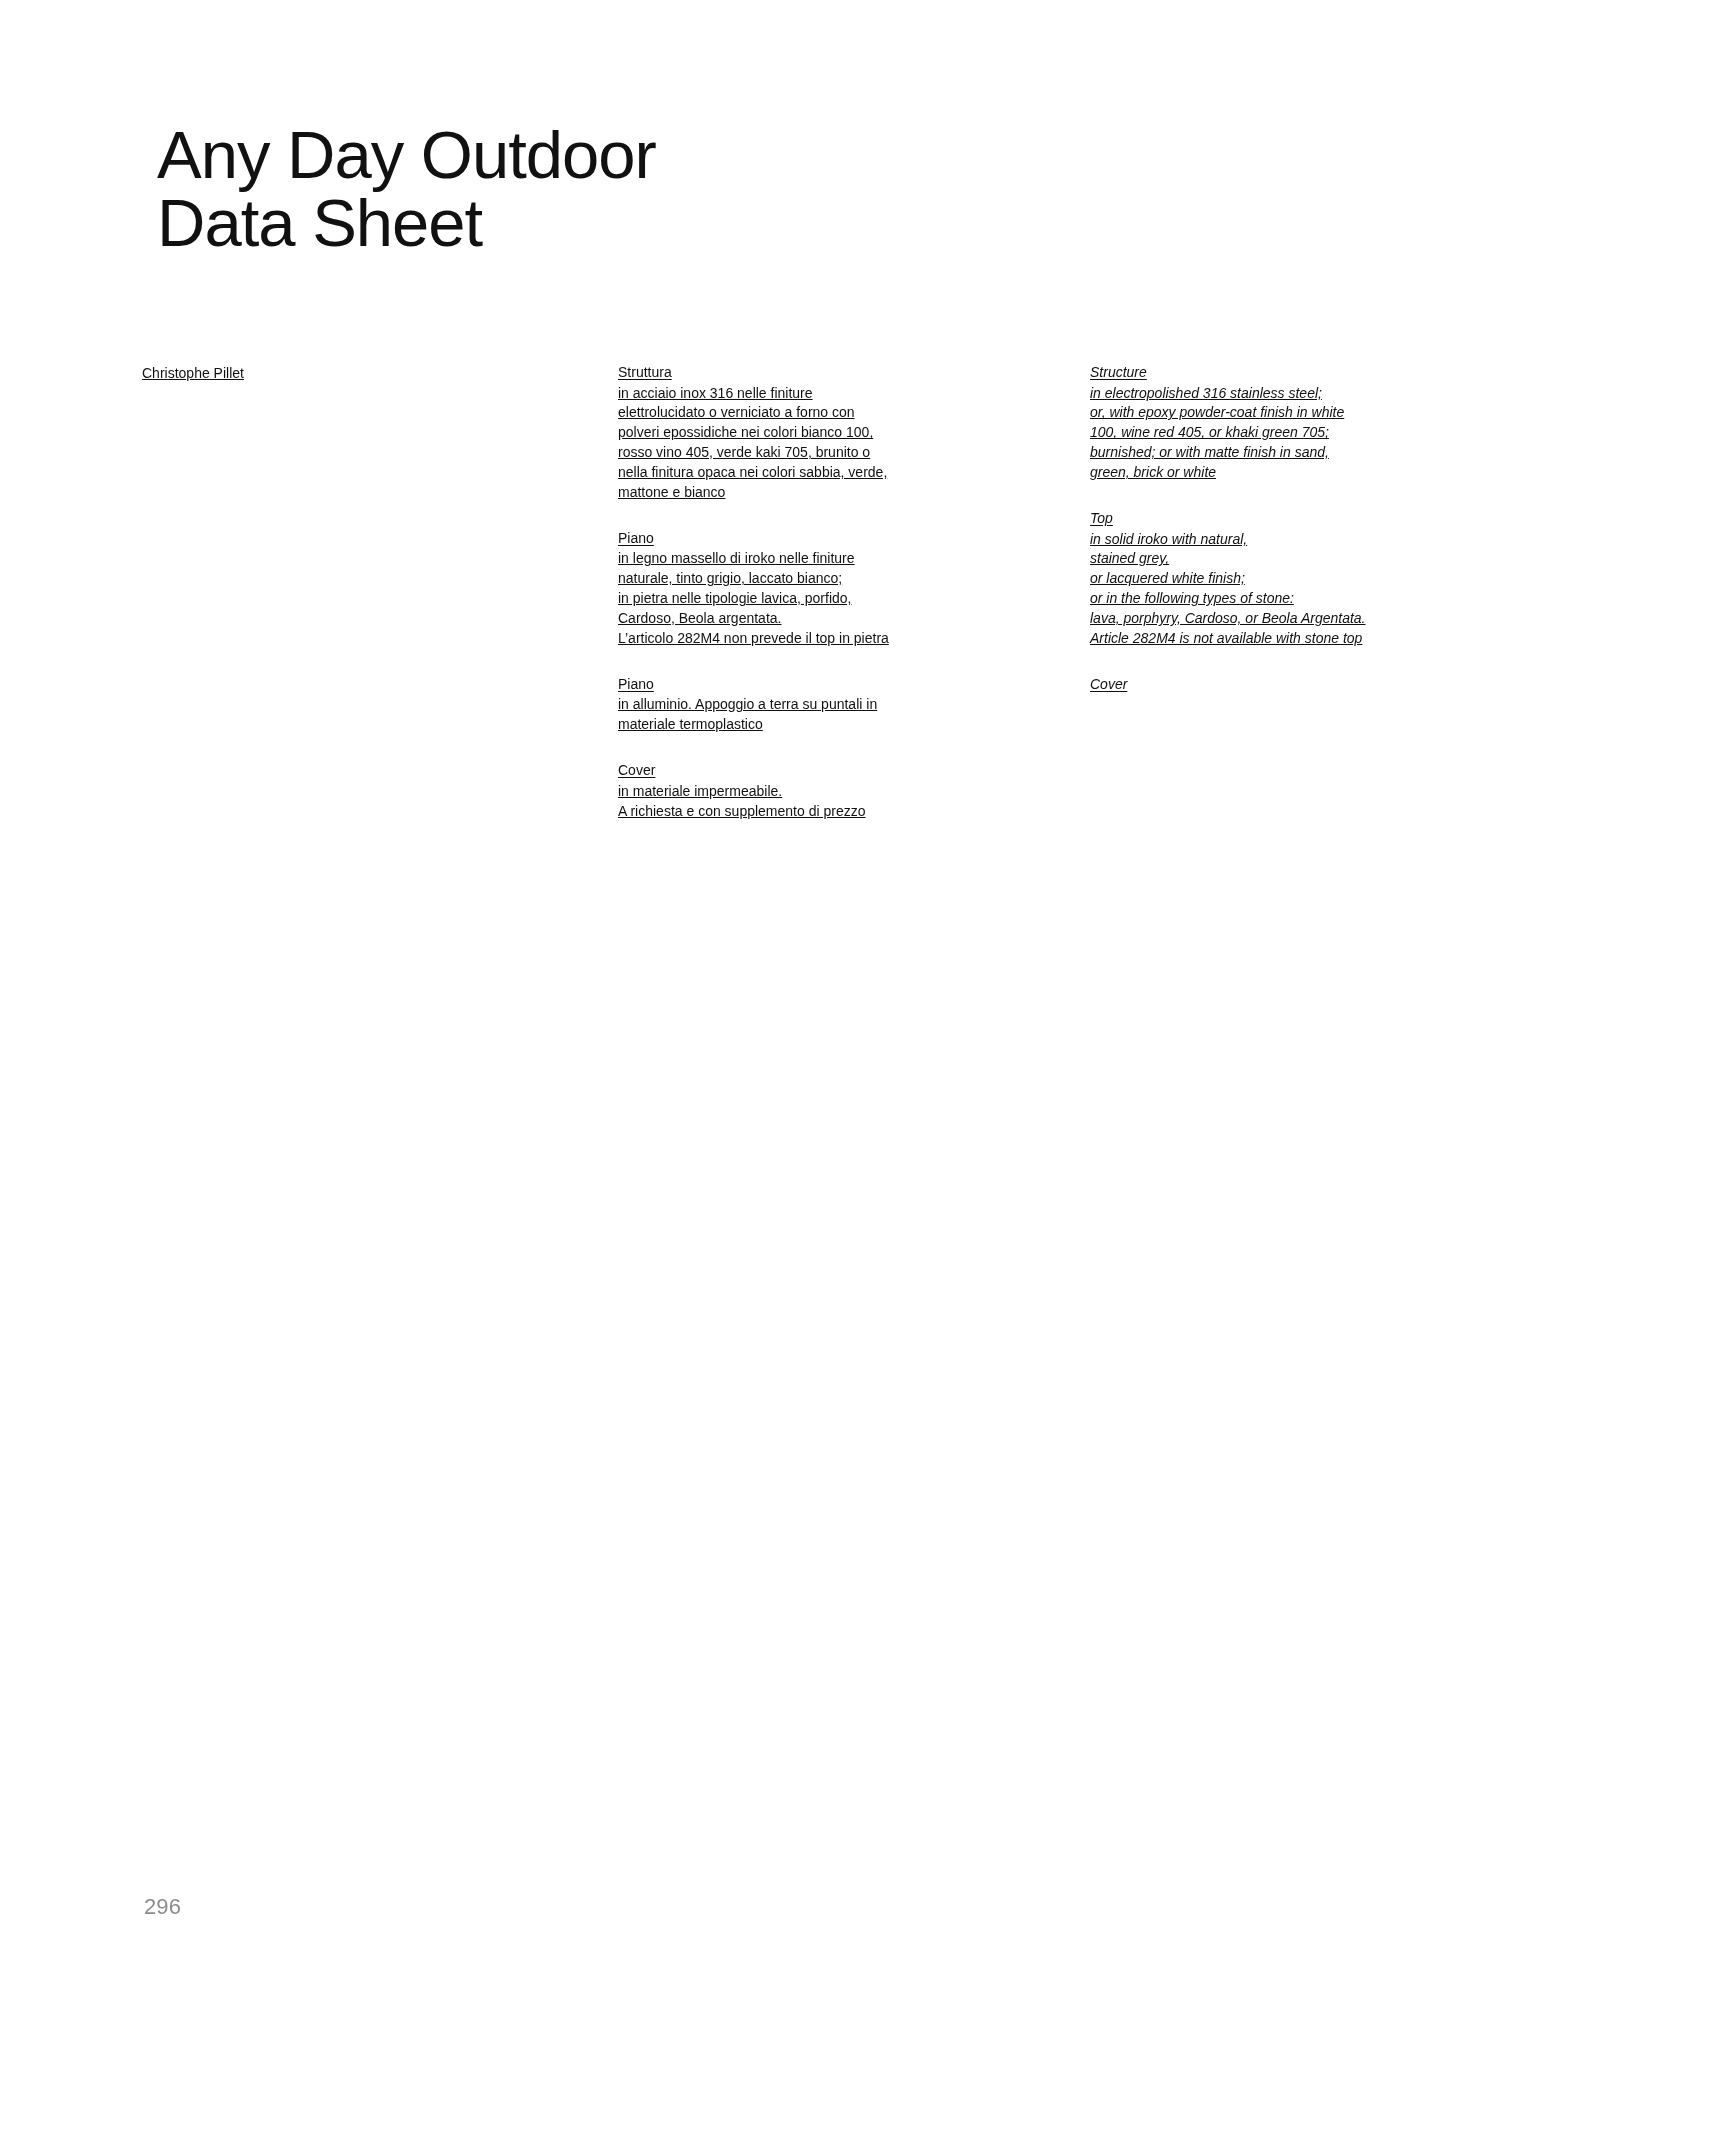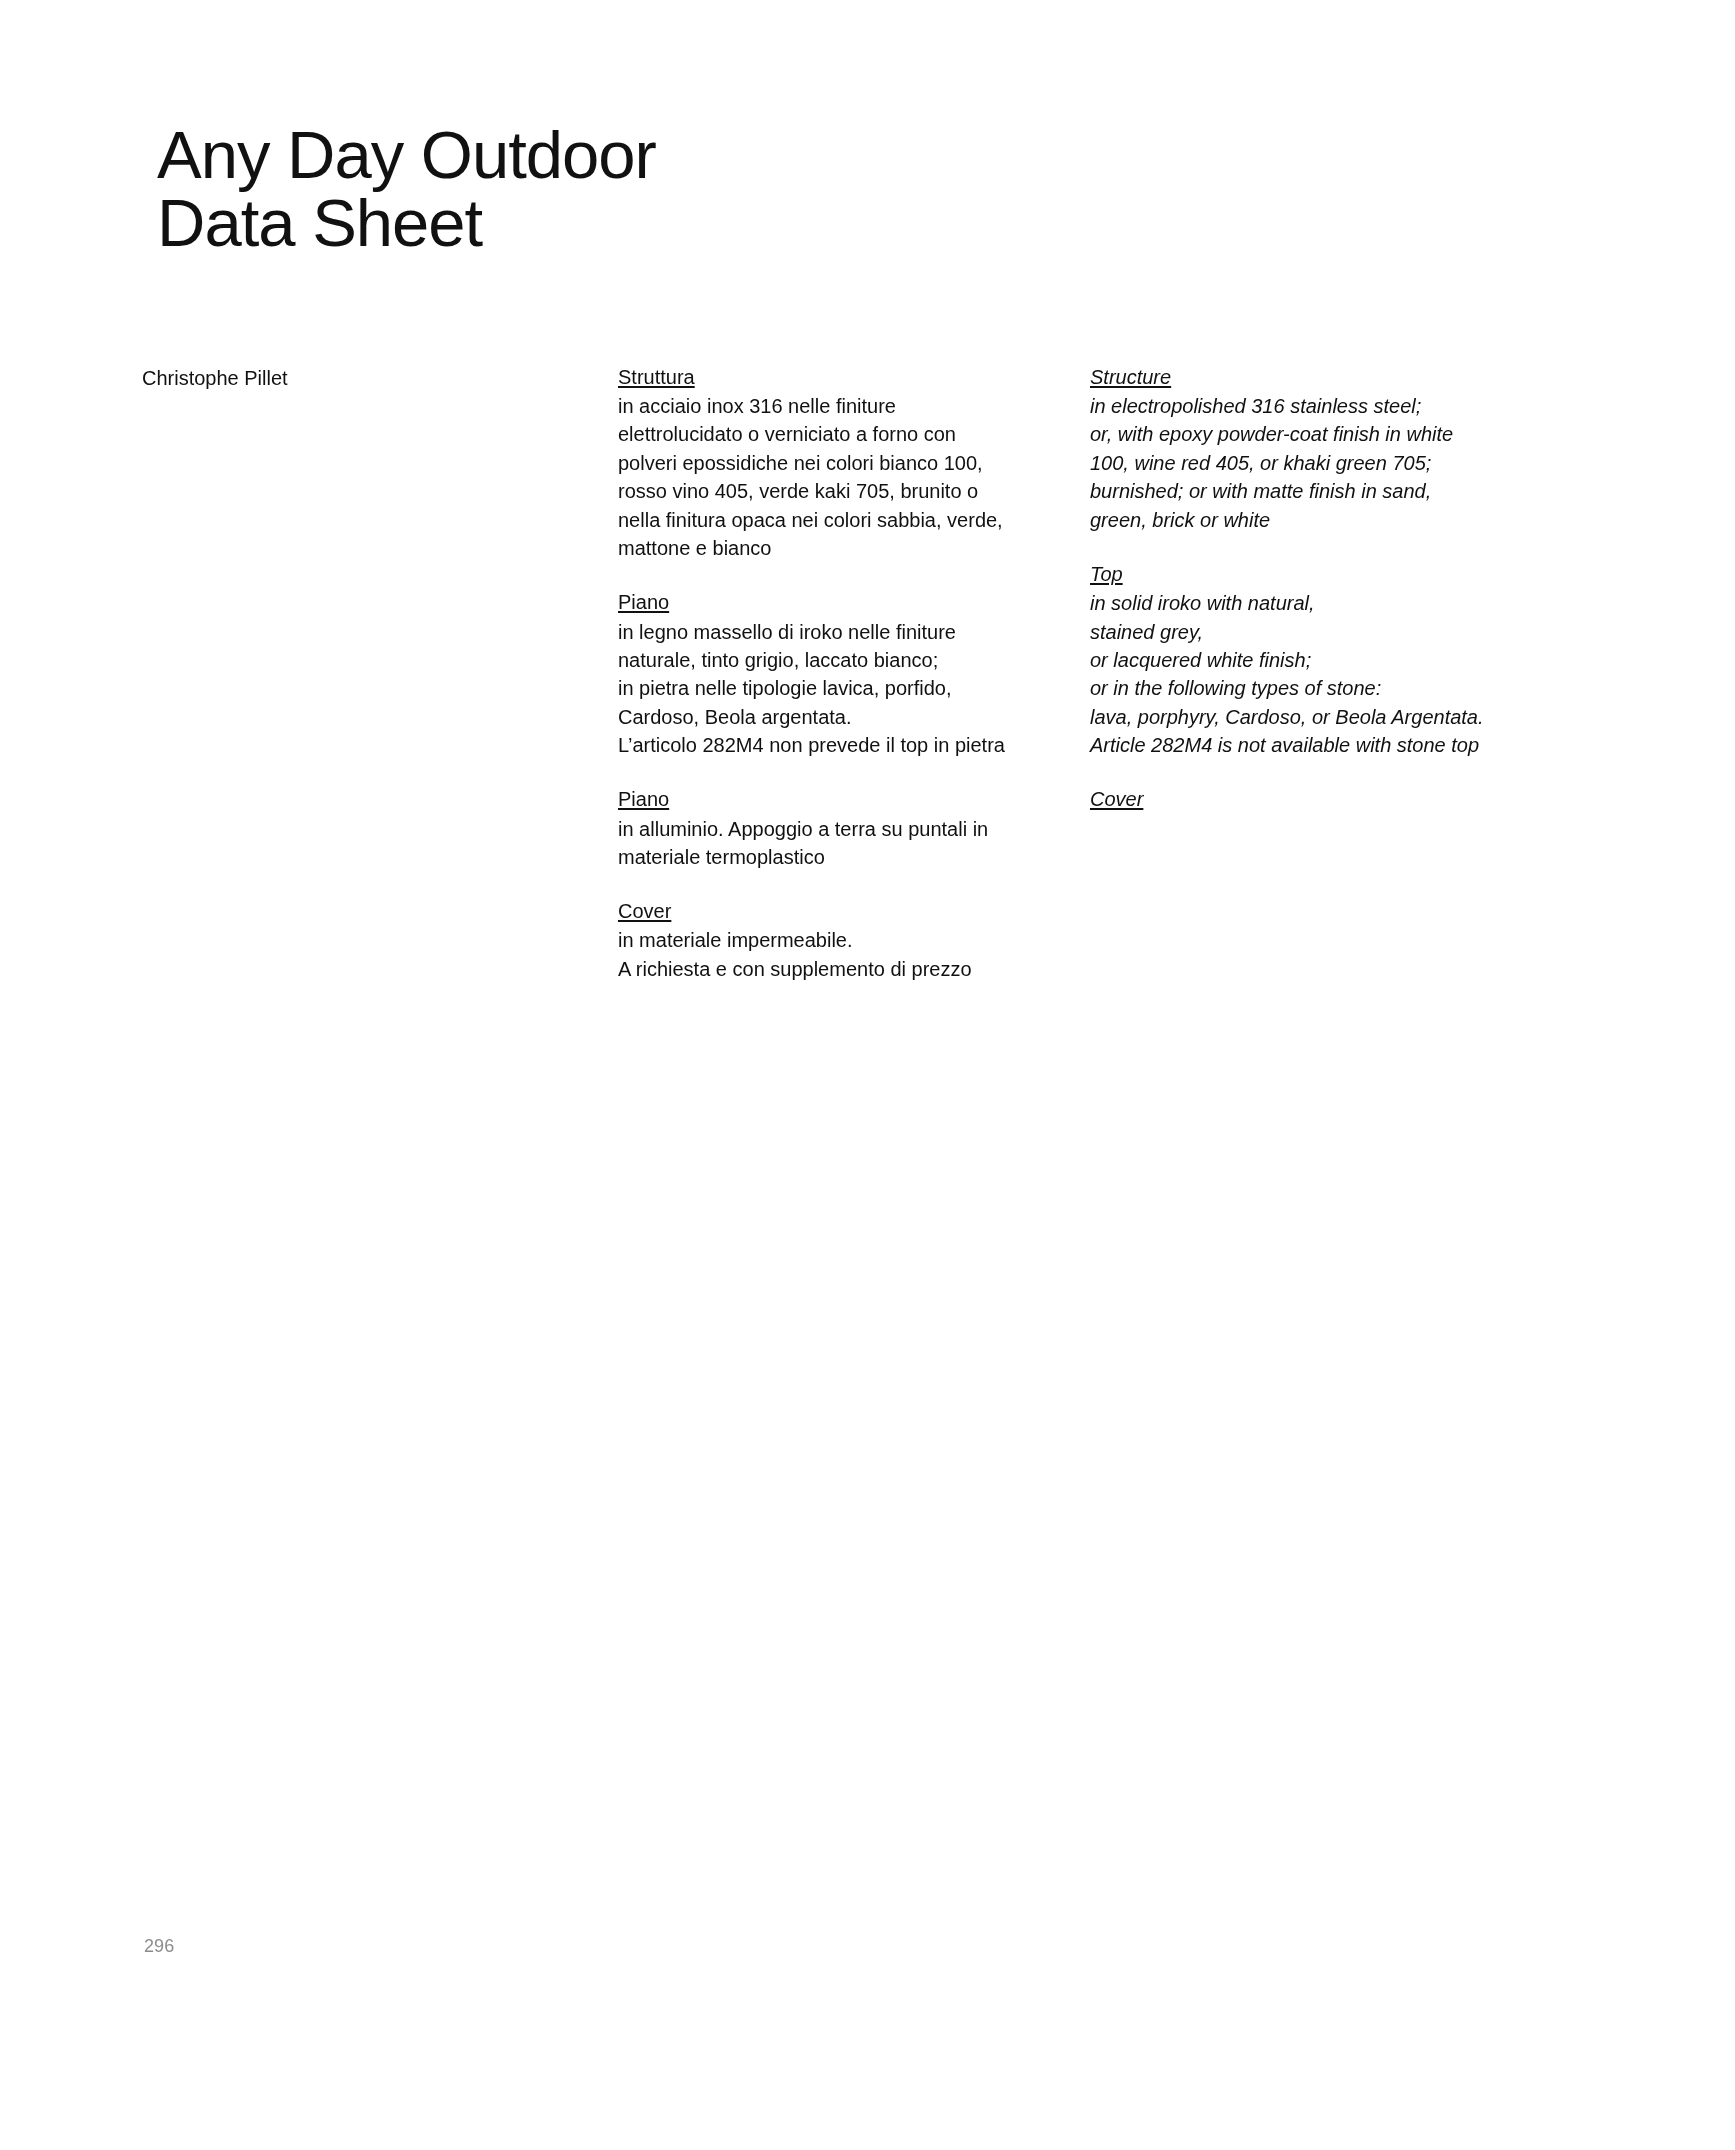--- a/index.html
+++ b/index.html
@@ -34,23 +34,24 @@
     line-height: 1.02;
     font-weight: 400;
     letter-spacing: -1px;
     color: #111111;
     white-space: nowrap;
   }
 
   
   .col {
     position: absolute;
-    font-size: 20px;
+    font-size: 14px;
     line-height: 1.42;
     color: #111111;
+    text-decoration: underline;
   }
   .col-author {
     left: 142px;
     top: 364px;
     width: 292px;
   }
   .col-it {
     left: 618px;
     top: 363px;
     width: 462px;
@@ -71,22 +72,22 @@
     display: inline-block;
   }
   .section-body { white-space: pre-line; }
 
   .author-name { white-space: pre-line; }
 
   
   .page-number {
     position: absolute;
     left: 144px;
-    top: 1936px;
-    font-size: 18px;
+    top: 1894px;
+    font-size: 22px;
     color: #8c8c8c;
     letter-spacing: 0.1px;
   }
 </style>
 </head>
 <body>
 
 <div class="page">
 
   <div class="title-block">

